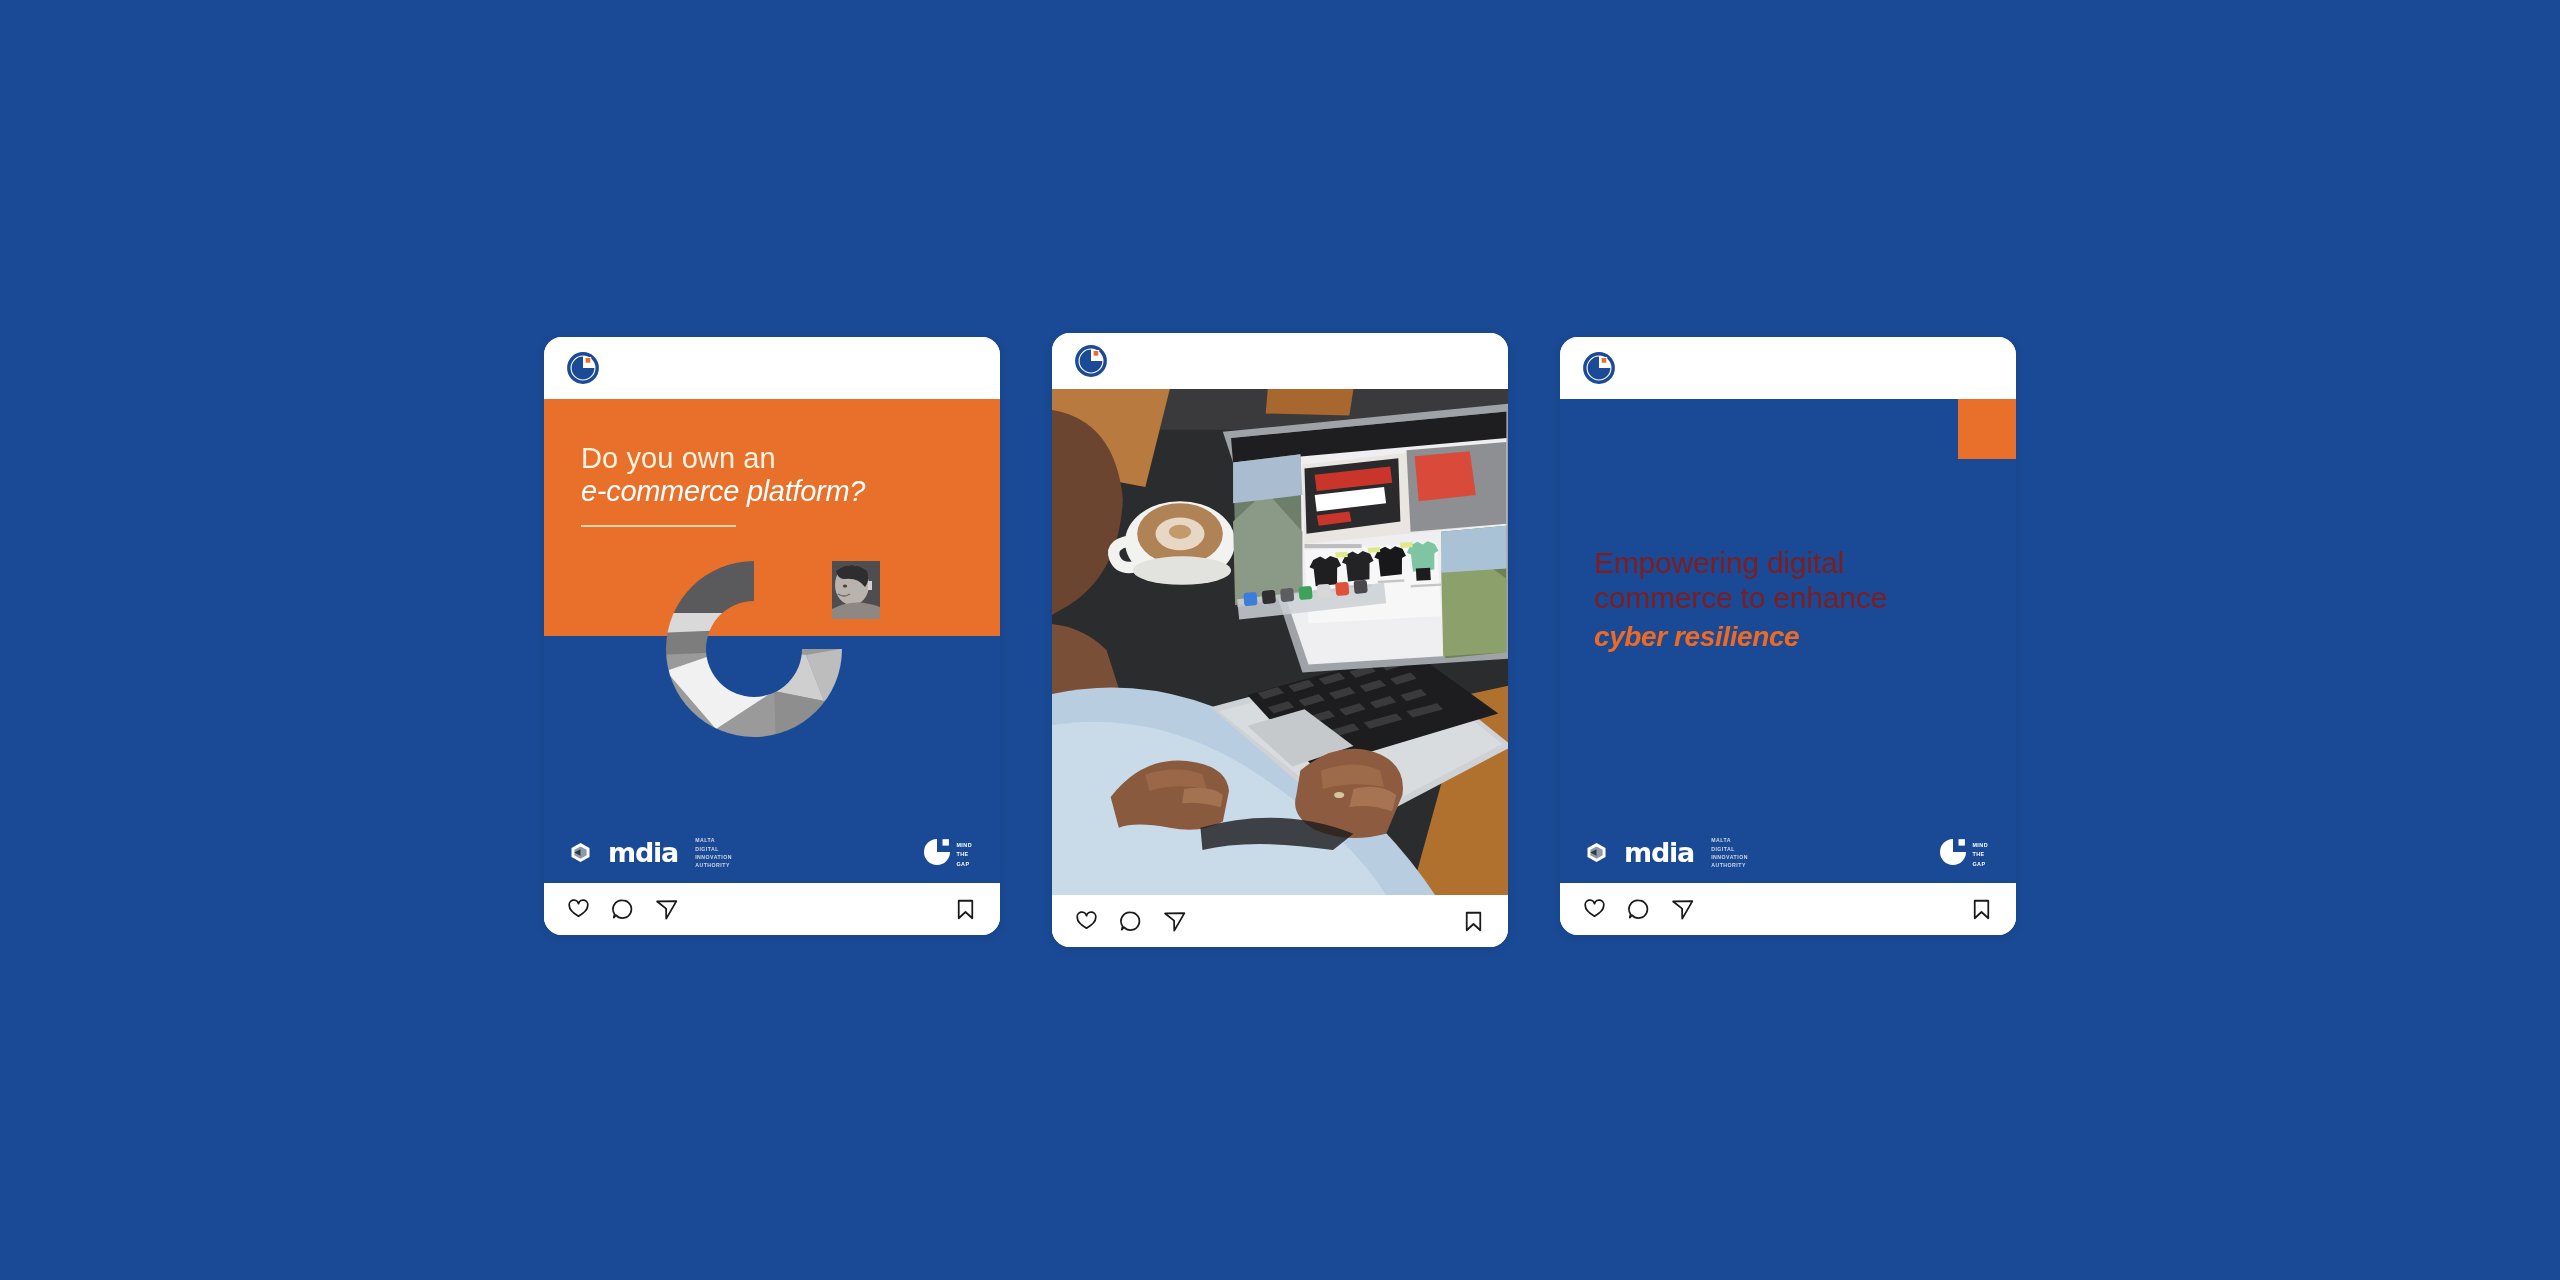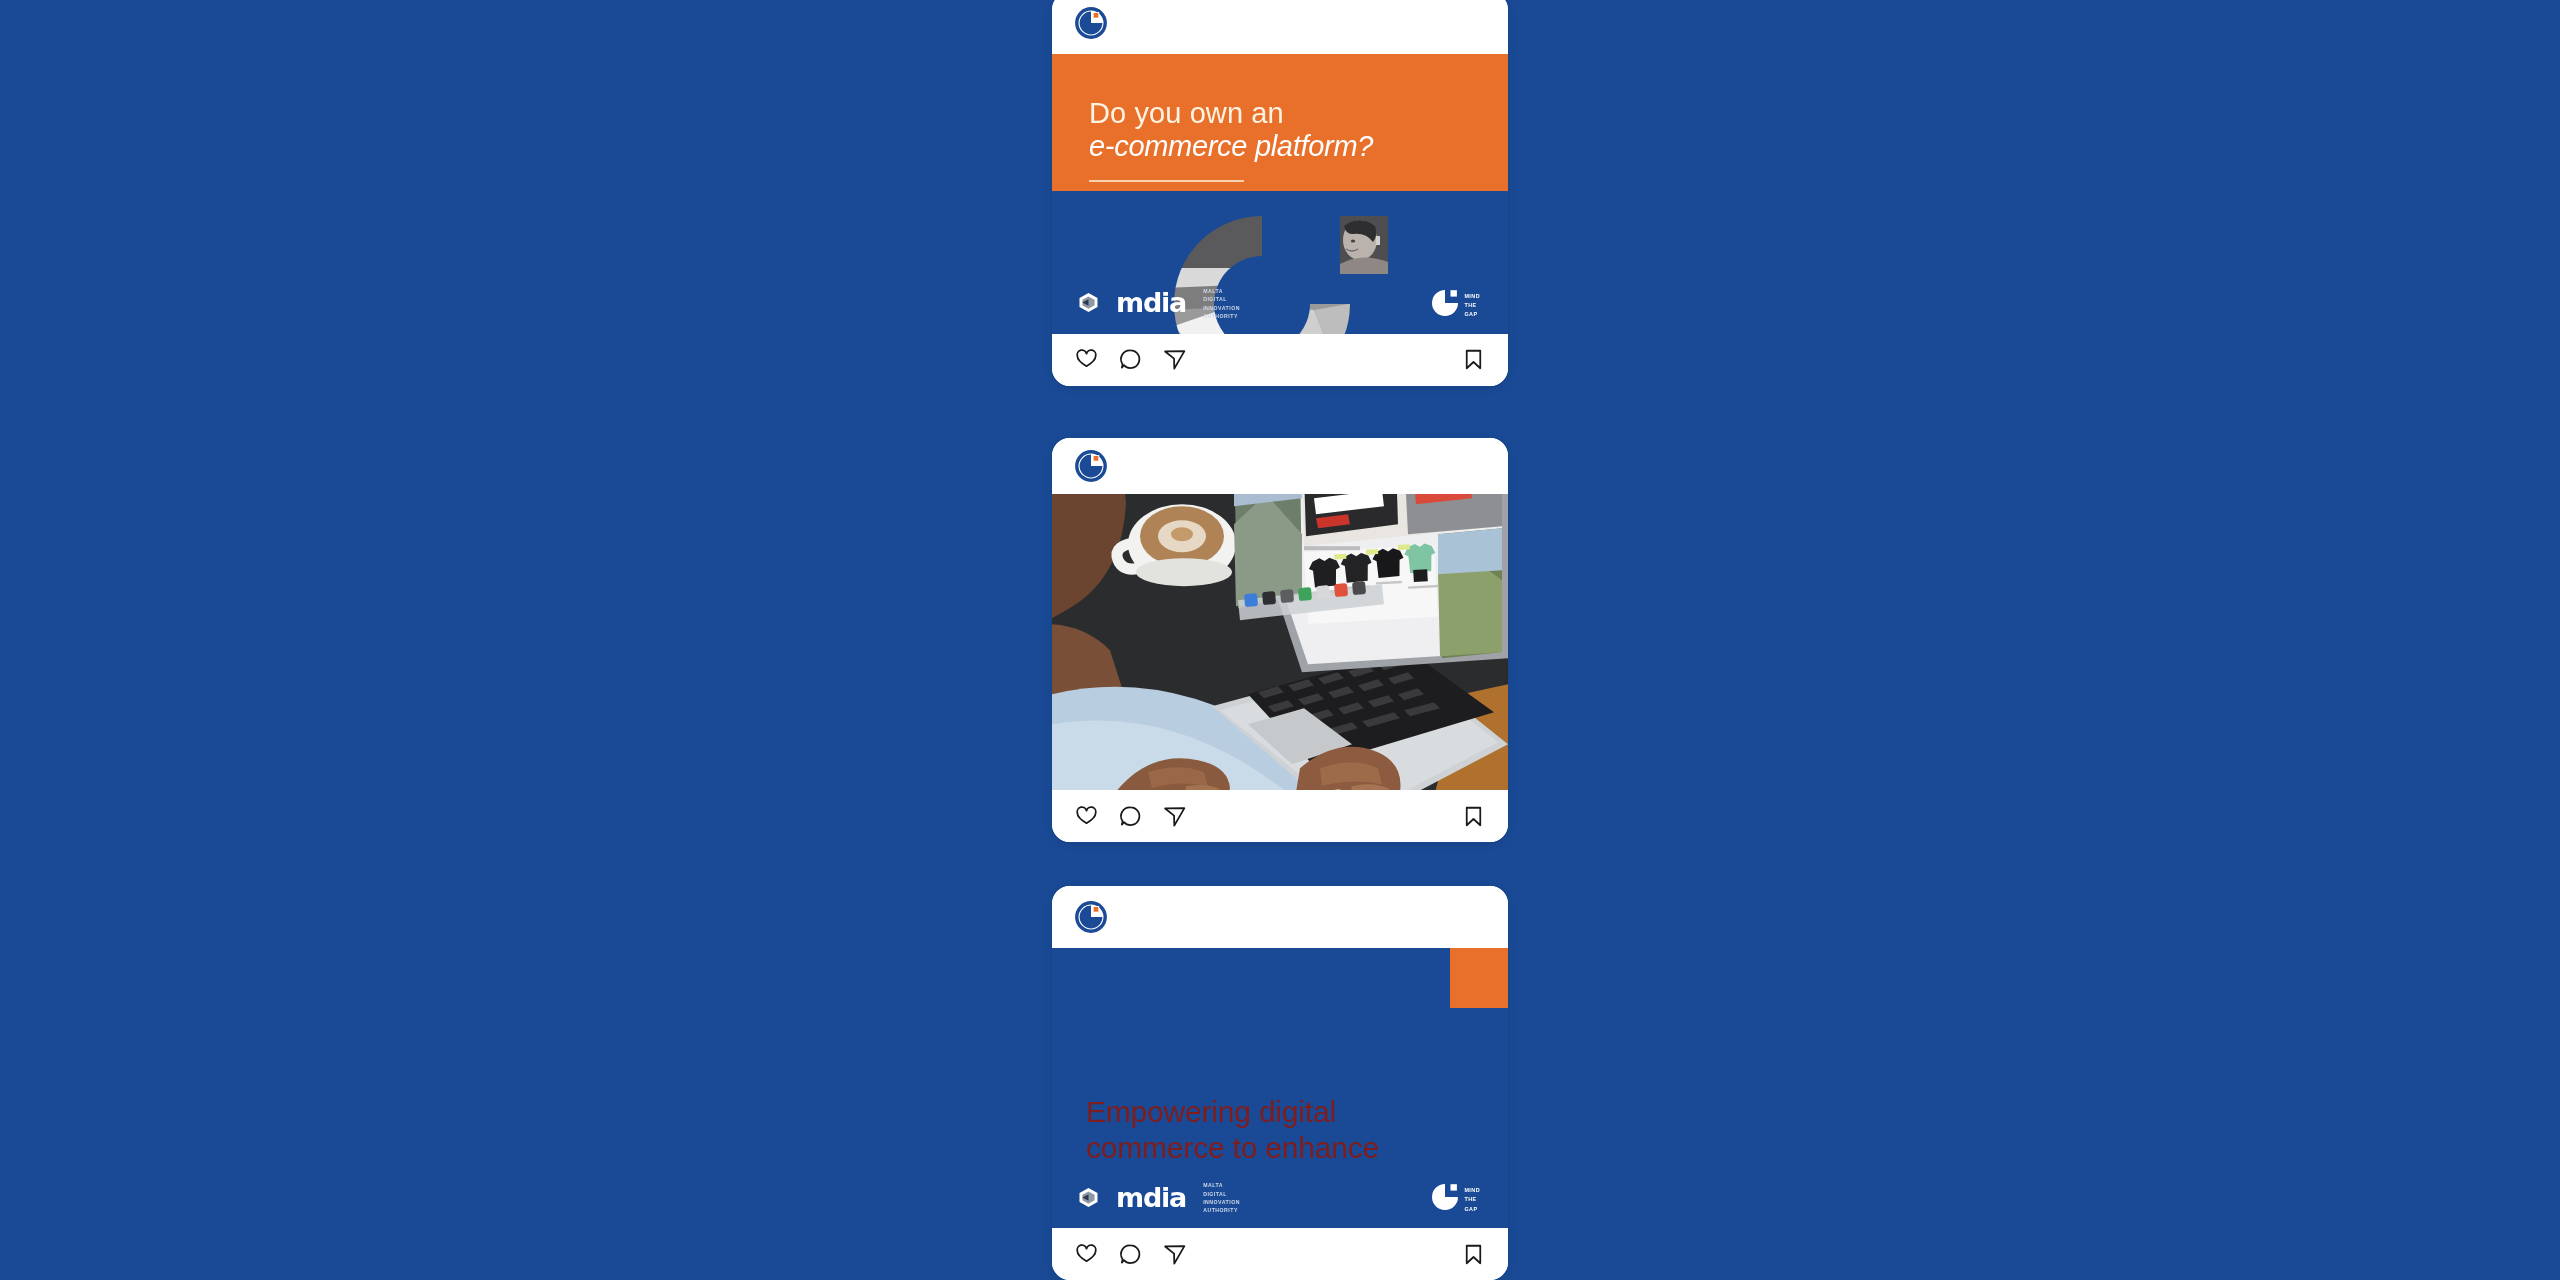--- a/index.html
+++ b/index.html
@@ -14,21 +14,20 @@
   }
 
   .stage {
     position: absolute;
     left: 0; top: 0;
     width: 2560px; height: 1280px;
     display: flex;
     align-items: center;
     justify-content: center;
     gap: 52px;
-    flex-direction: column;
   }
 
   
   .card {
     width: 456px;
     background: #ffffff;
     border-radius: 18px;
     overflow: hidden;
     display: flex;
     flex-direction: column;
@@ -481,20 +480,21 @@
       </span>
     </div>
 
     <div class="card-media">
       <div class="c3-bg"></div>
       <div class="c3-corner"></div>
 
       <div class="c3-copy">
         <div class="c3-l1">Empowering digital</div>
         <div class="c3-l2">commerce to enhance</div>
+        <div class="c3-l3">cyber resilience</div>
       </div>
 
       <div class="brandstrip">
         <div class="mdia-lockup">
           <svg class="mdia-gem" viewBox="0 0 21 21">
             <polygon points="10.5,1 19.5,6 19.5,15 10.5,20 1.5,15 1.5,6" fill="#ffffff"></polygon>
             <polygon points="10.5,4.4 16.6,7.8 16.6,13.3 10.5,16.7 4.4,13.3 4.4,7.8" fill="#8e99a6"></polygon>
             <polygon points="4.4,10.5 10.5,7.2 10.5,13.8" fill="#2b3a4f"></polygon>
           </svg>
           <span class="mdia-word">mdia</span>

